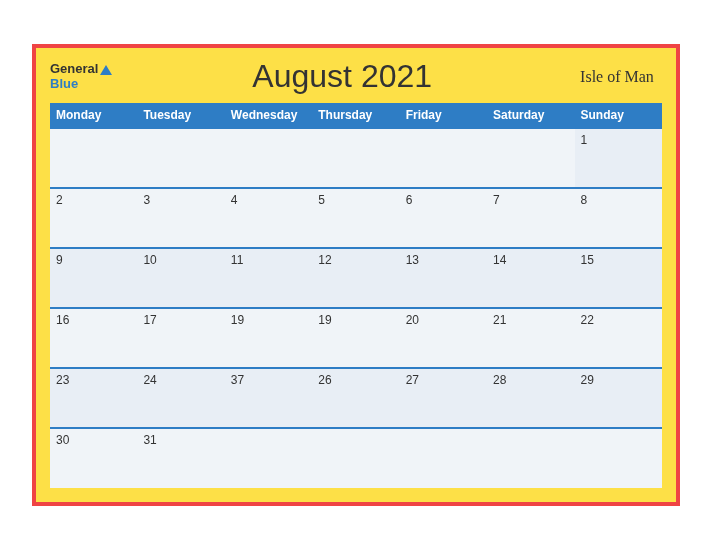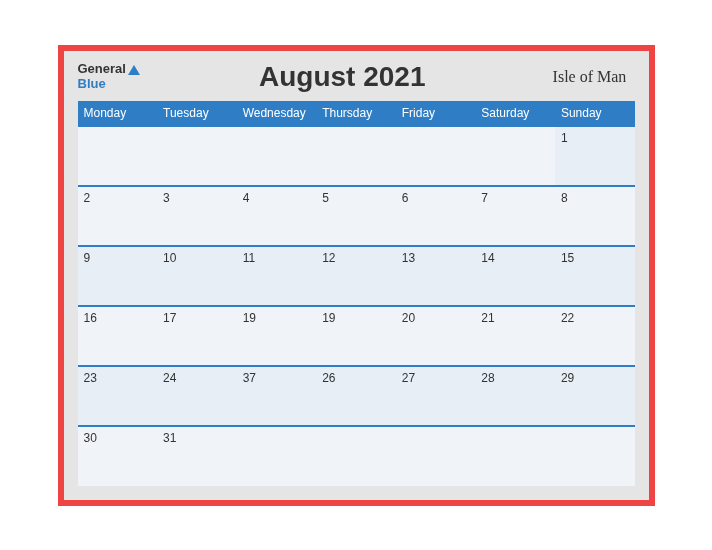--- a/index.html
+++ b/index.html
@@ -6,23 +6,23 @@
     body {
       background: #fff;
       font-family: Arial, sans-serif;
       display: flex;
       justify-content: center;
       align-items: center;
       width: 712px;
       height: 550px;
     }
     .calendar-container {
-      width: 597px;
-      background: #e5e5e5;
-      border: 6px solid #ef4444;
+      width: 648px;
+      background: #fde047;
+      border: 4px solid #ef4444;
       padding: 10px 14px 14px 14px;
     }
     .header {
       display: flex;
       align-items: center;
       justify-content: space-between;
       margin-bottom: 8px;
     }
     .logo {
       display: flex;
@@ -44,22 +44,22 @@
       display: inline-block;
       width: 0;
       height: 0;
       border-left: 6px solid transparent;
       border-right: 6px solid transparent;
       border-bottom: 10px solid #2e7dc5;
       margin-left: 2px;
       vertical-align: middle;
     }
     .title {
-      font-size: 28px;
-      font-weight: bold;
+      font-size: 32px;
+      font-weight: normal;
       color: #333;
       text-align: center;
       flex: 1;
     }
     .region {
       font-size: 16px;
       color: #333;
       text-align: center;
       min-width: 90px;
       font-family: Liberation Serif, serif;
@@ -67,21 +67,21 @@
     .calendar-grid {
       width: 100%;
       border-collapse: collapse;
     }
     .calendar-grid thead tr {
       background-color: #2e7dc5;
     }
     .calendar-grid thead th {
       color: #fff;
       font-size: 12px;
-      font-weight: normal;
+      font-weight: bold;
       padding: 5px 6px;
       text-align: left;
       border: none;
     }
     .calendar-grid tbody tr {
       background-color: #f0f4f8;
     }
     .calendar-grid tbody td {
       width: calc(100% / 7);
       height: 60px;

